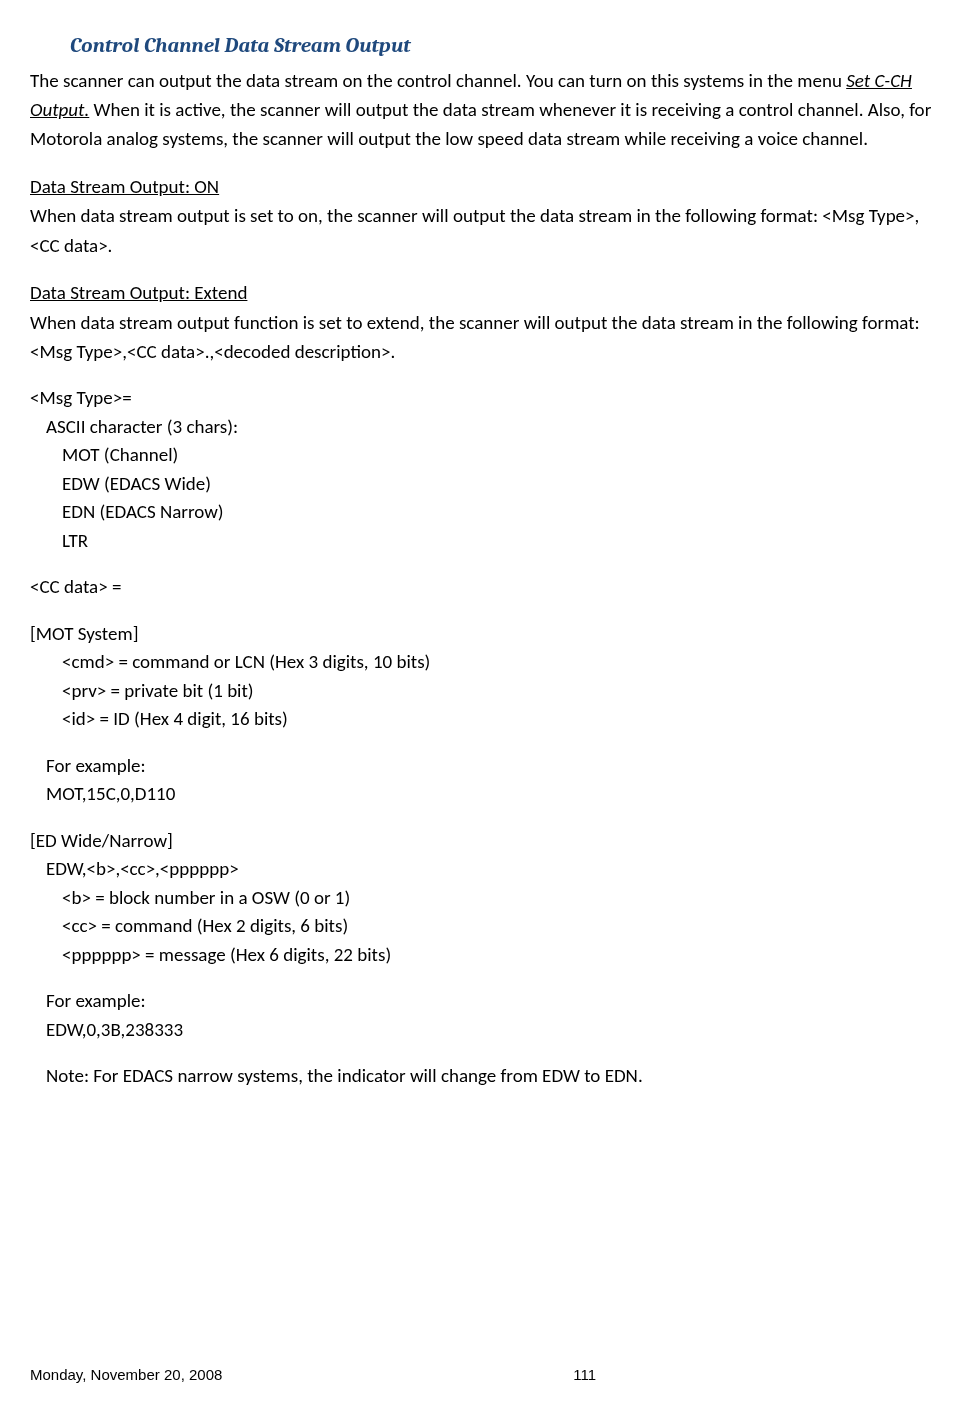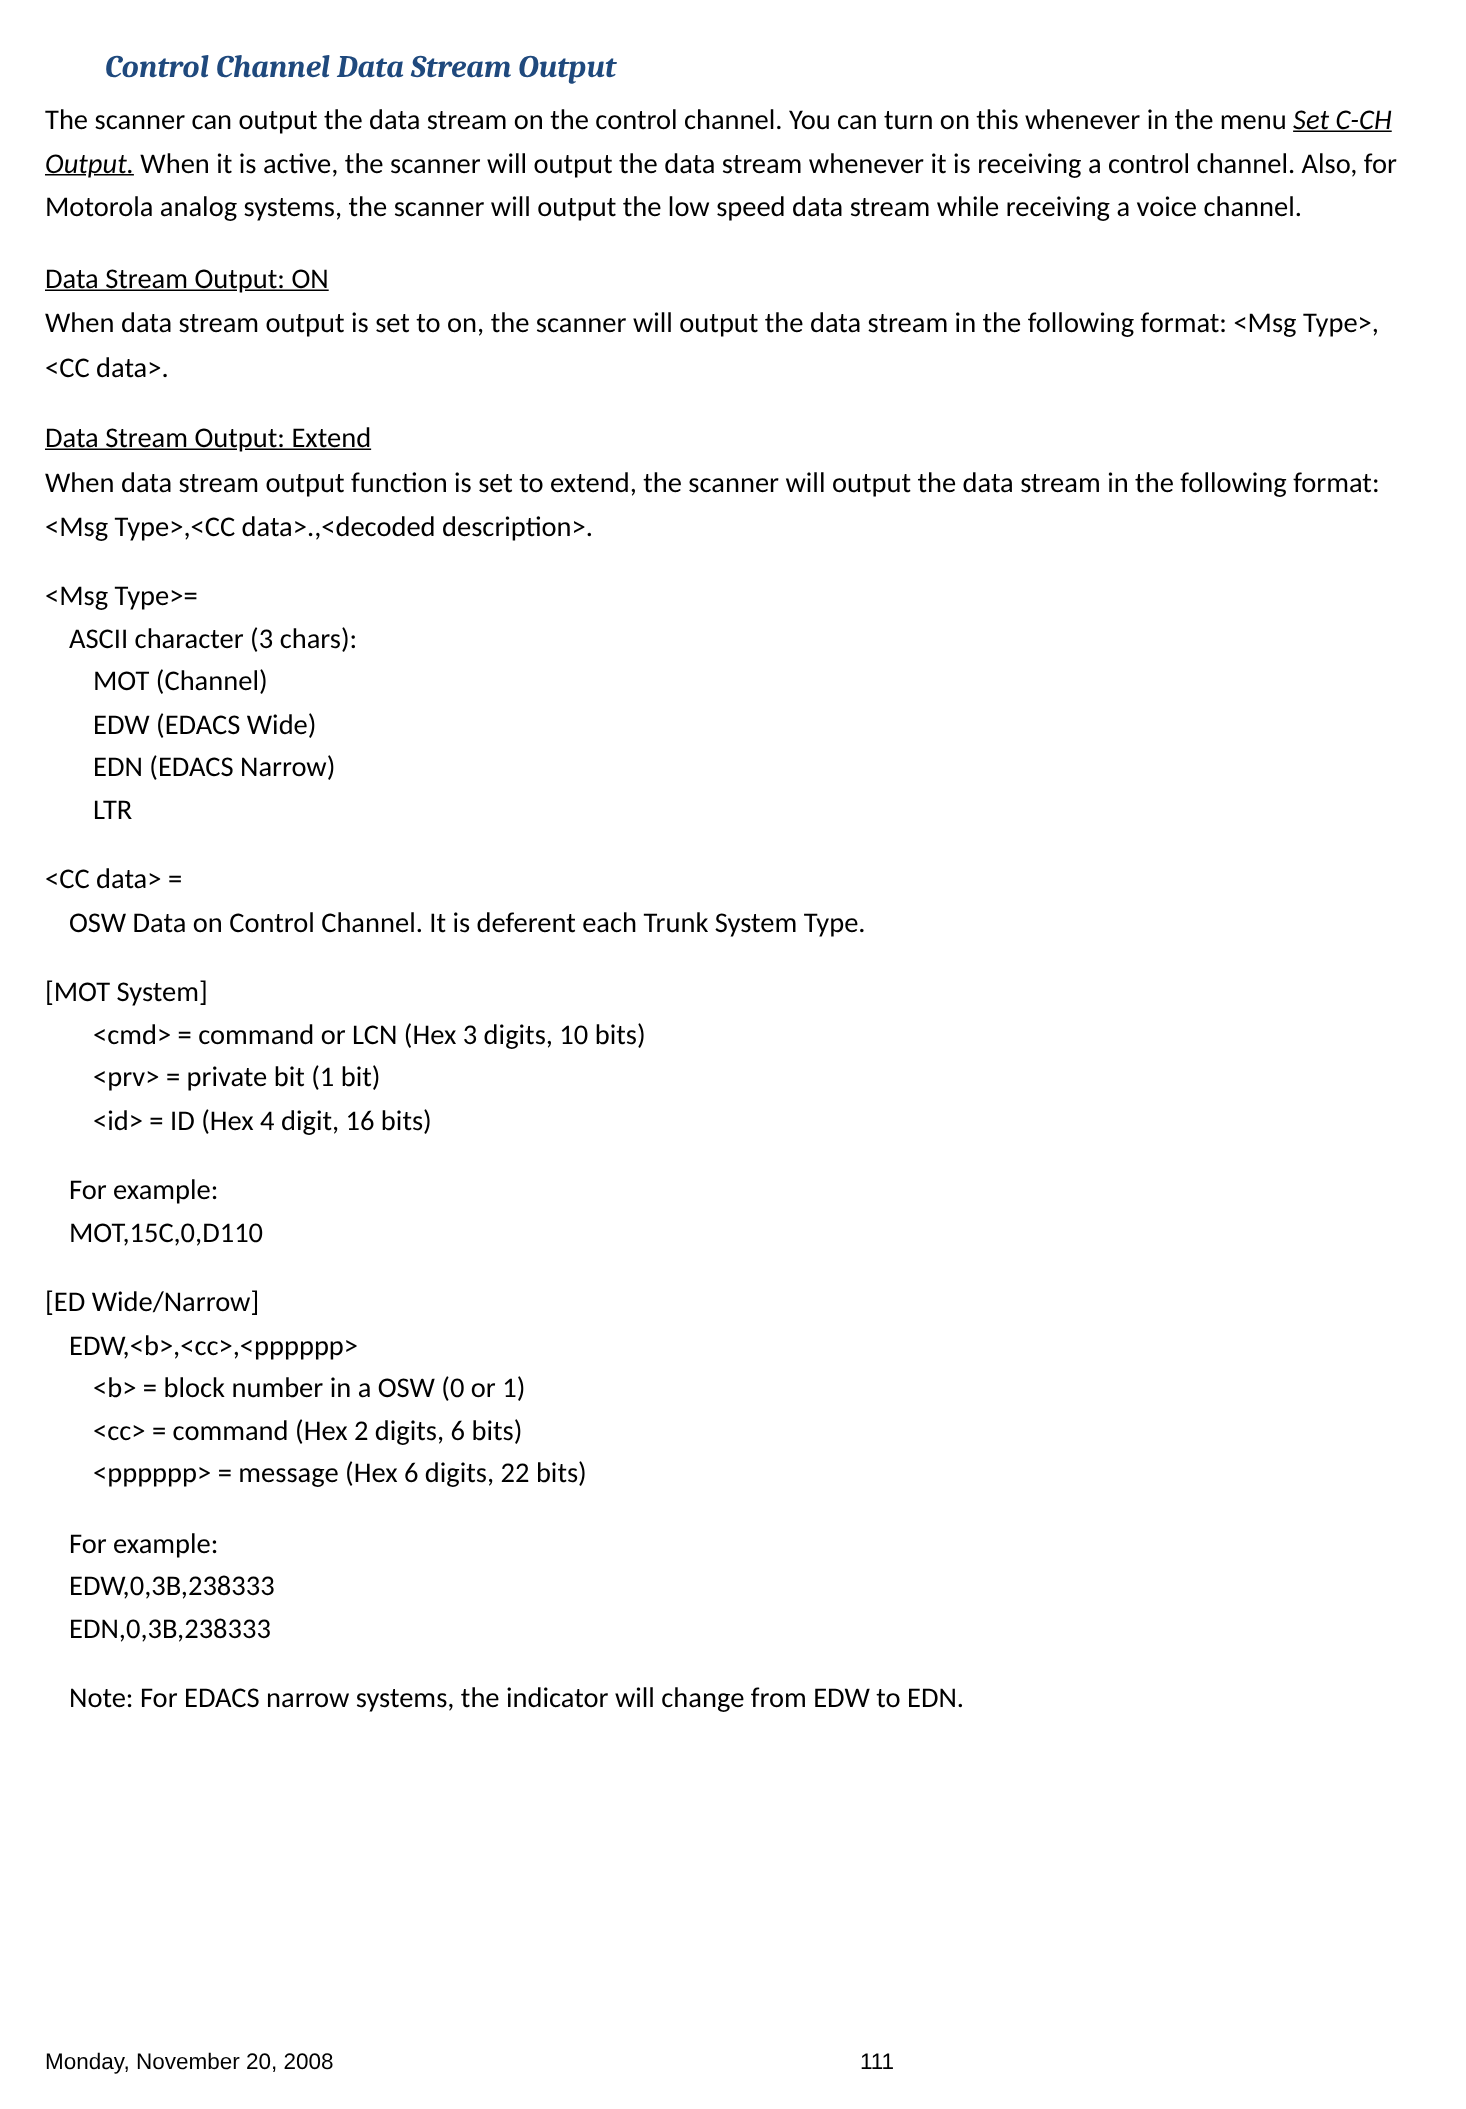--- a/index.html
+++ b/index.html
@@ -55,21 +55,21 @@
       text-align: center;
       font-size: 15px;
     }
   </style>
 </head>
 <body>
 
 <div class="heading">Control Channel Data Stream Output</div>
 
 <div class="para">
-  <span>The scanner can output the data stream on the control channel. You can turn on this whenever in the menu </span><span class="menu-ref">Set C-CH Output.</span><span> When it is active, the scanner will output the data stream whenever it is receiving a control channel. Also, for Motorola analog systems, the scanner will output the low speed data stream while receiving a voice channel.</span>
+  <span>The scanner can output the data stream on the control channel. You can turn on this systems in the menu </span><span class="menu-ref">Set C-CH Output.</span><span> When it is active, the scanner will output the data stream whenever it is receiving a control channel. Also, for Motorola analog systems, the scanner will output the low speed data stream while receiving a voice channel.</span>
 </div>
 
 <div class="para">
   <div><span class="sub-heading"> Data Stream Output: ON</span></div>
   <div> When data stream output is set to on, the scanner will output the data stream in the following format: &lt;Msg Type&gt;,&lt;CC data&gt;.</div>
 </div>
 
 <div class="para">
   <div><span class="sub-heading">Data Stream Output: Extend</span></div>
   <div>When data stream output function is set to extend, the scanner will output the data stream in the following format: &lt;Msg Type&gt;,&lt;CC data&gt;.,&lt;decoded description&gt;.</div>
@@ -79,21 +79,20 @@
   <div>&lt;Msg Type&gt;=</div>
   <div class="ind1">ASCII character (3 chars):</div>
   <div class="ind2">MOT (Channel)</div>
   <div class="ind2">EDW (EDACS Wide)</div>
   <div class="ind2">EDN (EDACS Narrow)</div>
   <div class="ind2">LTR</div>
 </div>
 
 <div class="mono-block">
   <div>&lt;CC data&gt; =</div>
-  <div class="ind1">OSW Data on Control Channel. It is deferent each Trunk System Type.</div>
 </div>
 
 <div class="mono-block">
   <div>[MOT System]</div>
   <div class="ind2">&lt;cmd&gt; = command or LCN (Hex 3 digits, 10 bits)</div>
   <div class="ind2">&lt;prv&gt; = private bit (1 bit)</div>
   <div class="ind2">&lt;id&gt; = ID (Hex 4 digit, 16 bits)</div>
 </div>
 
 <div class="mono-block">
@@ -105,21 +104,20 @@
   <div>[ED Wide/Narrow]</div>
   <div class="ind1">EDW,&lt;b&gt;,&lt;cc&gt;,&lt;pppppp&gt;</div>
   <div class="ind2">&lt;b&gt; = block number in a OSW (0 or 1)</div>
   <div class="ind2">&lt;cc&gt; = command (Hex 2 digits, 6 bits)</div>
   <div class="ind2">&lt;pppppp&gt; = message (Hex 6 digits, 22 bits)</div>
 </div>
 
 <div class="mono-block">
   <div class="ind1">For example:</div>
   <div class="ind1">EDW,0,3B,238333</div>
-  <div class="ind1">EDN,0,3B,238333</div>
 </div>
 
 <div class="mono-block">
   <div class="ind1">Note: For EDACS narrow systems, the indicator will change from EDW to EDN.</div>
 </div>
 
 <div class="footer">
   <span class="footer-date">Monday, November 20, 2008</span>
   <div class="footer-page">111</div>
 </div>

